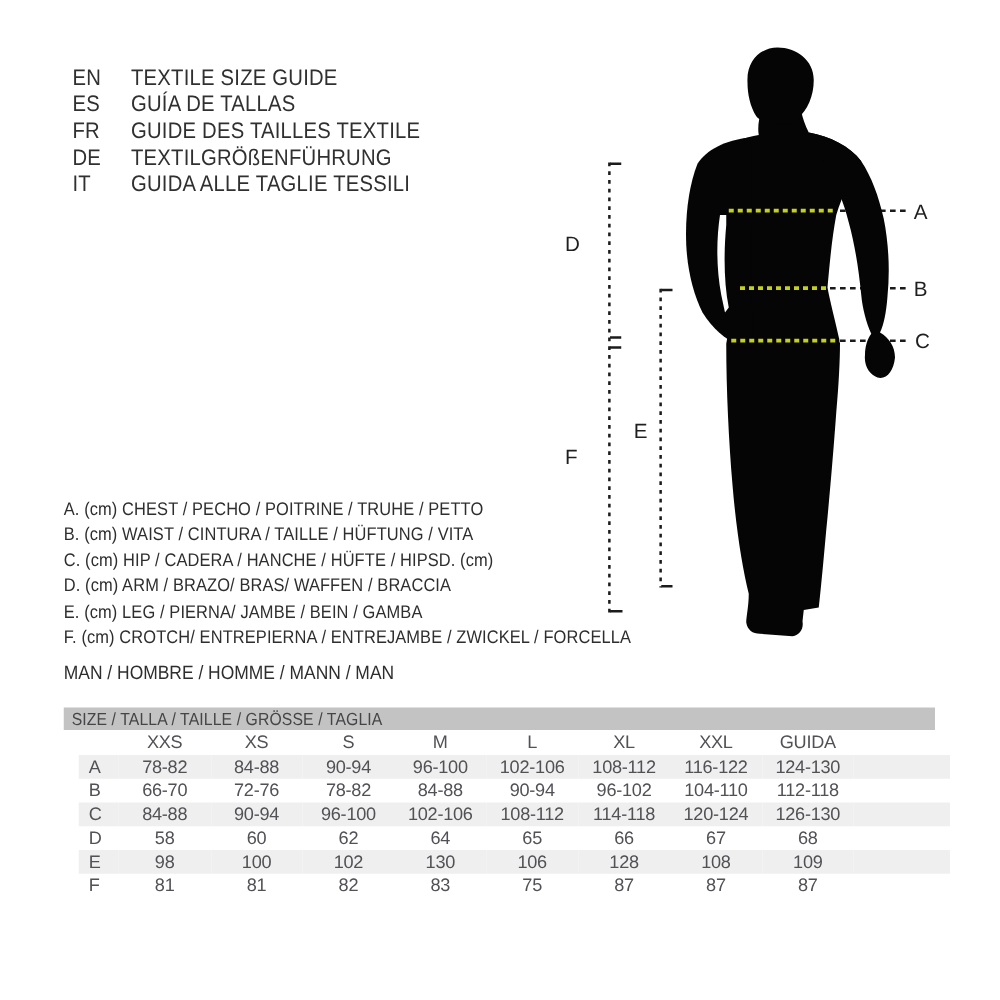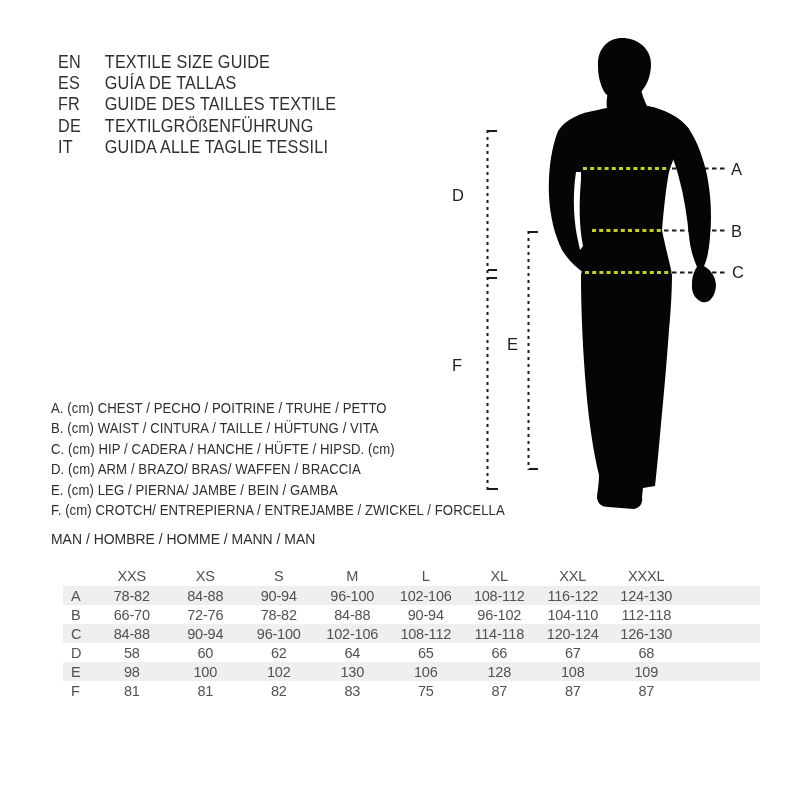--- a/index.html
+++ b/index.html
@@ -172,20 +172,23 @@
       <div class="legend-row">B. (cm) WAIST / CINTURA / TAILLE / HÜFTUNG / VITA</div>
       <div class="legend-row">C. (cm) HIP / CADERA / HANCHE / HÜFTE / HIPSD. (cm)</div>
       <div class="legend-row">D. (cm) ARM / BRAZO/ BRAS/ WAFFEN / BRACCIA</div>
       <div class="legend-row">E. (cm) LEG / PIERNA/ JAMBE / BEIN / GAMBA</div>
       <div class="legend-row">F. (cm) CROTCH/ ENTREPIERNA / ENTREJAMBE / ZWICKEL / FORCELLA</div>
     </div>
 
   <div class="category cond">MAN / HOMBRE / HOMME / MANN / MAN</div>
 
   <div class="size-table">
+    <div class="table-header-bar">
+      <span class="bar-text cond">SIZE / TALLA / TAILLE / GRÖSSE / TAGLIA</span>
+    </div>
     <table class="grid" id="size-grid">
         <colgroup>
           <col style="width: 32px;">
           <col style="width: 73.5px;">
           <col style="width: 73.5px;">
           <col style="width: 73.5px;">
           <col style="width: 73.5px;">
           <col style="width: 73.5px;">
           <col style="width: 73.5px;">
           <col style="width: 73.5px;">
@@ -195,21 +198,21 @@
         <thead>
           <tr>
             <th class="row-label"></th>
             <th>XXS</th>
             <th>XS</th>
             <th>S</th>
             <th>M</th>
             <th>L</th>
             <th>XL</th>
             <th>XXL</th>
-            <th>XXXL</th>
+            <th>GUIDA</th>
             <th></th>
           </tr>
         </thead>
         <tbody>
           <tr>
             <td class="row-label">A</td>
             <td>78-82</td>
             <td>84-88</td>
             <td>90-94</td>
             <td>96-100</td>

